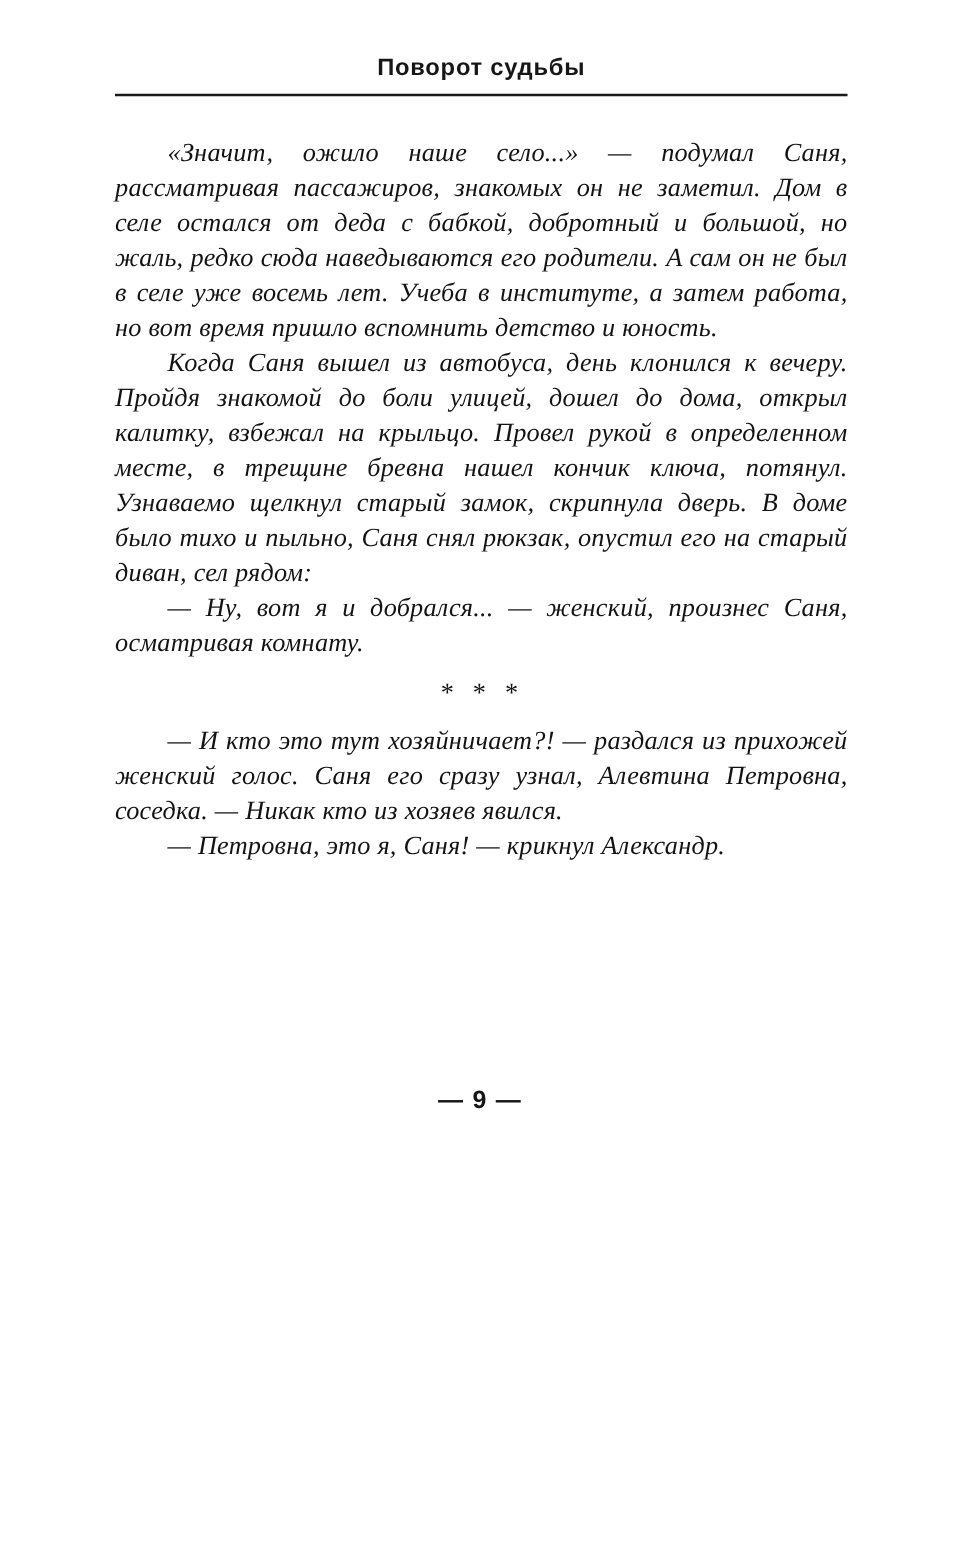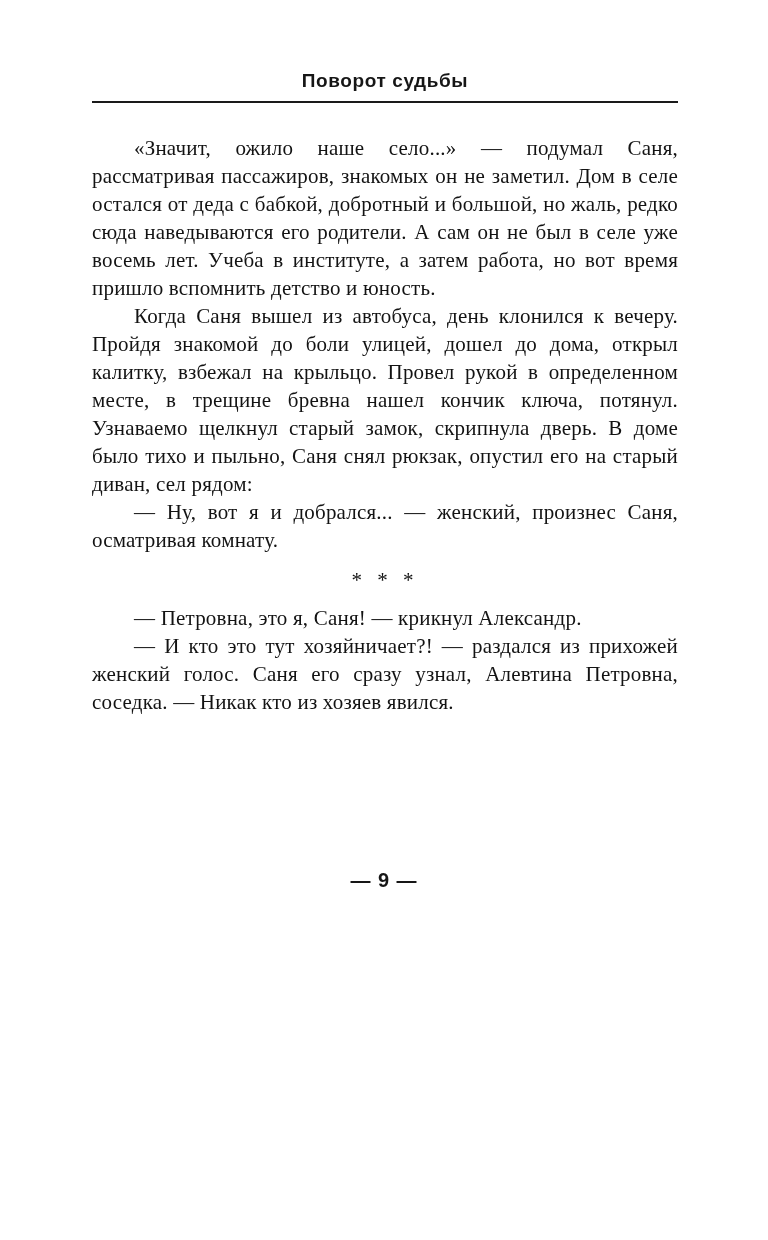--- a/index.html
+++ b/index.html
@@ -12,21 +12,21 @@
       height: 1240px;
       overflow: hidden;
       font-family: "Liberation Serif", serif;
       color: #131313;
     }
     .page {
       position: relative;
       width: 768px;
       height: 972px;
       box-sizing: border-box;
-      padding: 70px 90px 0 92px;
+      padding: 44px 90px 0 92px;
       background: #ffffff;
     }
     .running-head {
       text-align: center;
       font-family: "Liberation Sans", sans-serif;
       font-weight: bold;
       font-size: 19px;
       letter-spacing: 0.6px;
       color: #161616;
       padding-bottom: 9px;
@@ -36,20 +36,21 @@
       border-top: 2px solid #1a1a1a;
       margin: 0;
       height: 0;
     }
     .body-text {
       margin-top: 31px;
       font-size: 21px;
       line-height: 28px;
       text-align: justify;
       letter-spacing: 0.2px;
+      font-style: italic;
     }
     .body-text p {
       margin: 0;
       text-indent: 42px;
     }
     .separator {
       text-align: center;
       text-indent: 0 !important;
       letter-spacing: 5px;
       margin: 12px 0 10px 0 !important;
@@ -76,19 +77,19 @@
   <div class="running-head">Поворот судьбы</div>
   <hr class="head-rule">
 
   <div class="body-text">
     <p>«Значит, ожило наше село...» — подумал Саня, рассматривая пассажиров, знакомых он не заметил. Дом в селе остался от деда с бабкой, добротный и большой, но жаль, редко сюда наведываются его родители. А сам он не был в селе уже восемь лет. Учеба в институте, а затем работа, но вот время пришло вспомнить детство и юность.</p>
     <p>Когда Саня вышел из автобуса, день клонился к вечеру. Пройдя знакомой до боли улицей, дошел до дома, открыл калитку, взбежал на крыльцо. Провел рукой в определенном месте, в трещине бревна нашел кончик ключа, потянул. Узнаваемо щелкнул старый замок, скрипнула дверь. В доме было тихо и пыльно, Саня снял рюкзак, опустил его на старый диван, сел рядом:</p>
     <p>— Ну, вот я и добрался... — женский, произнес Саня, осматривая комнату.</p>
 
     <p class="separator">* * *</p>
 
+    <p>— И кто это тут хозяйничает?! — раздался из прихожей женский голос. Саня его сразу узнал, Алевтина Петровна, соседка. — Никак кто из хозяев явился.</p>
     <p>— Петровна, это я, Саня! — крикнул Александр.</p>
-    <p>— И кто это тут хозяйничает?! — раздался из прихожей женский голос. Саня его сразу узнал, Алевтина Петровна, соседка. — Никак кто из хозяев явился.</p>
   </div>
 
   <div class="page-number">— 9 —</div>
 
 </div>
 
 </body></html>

